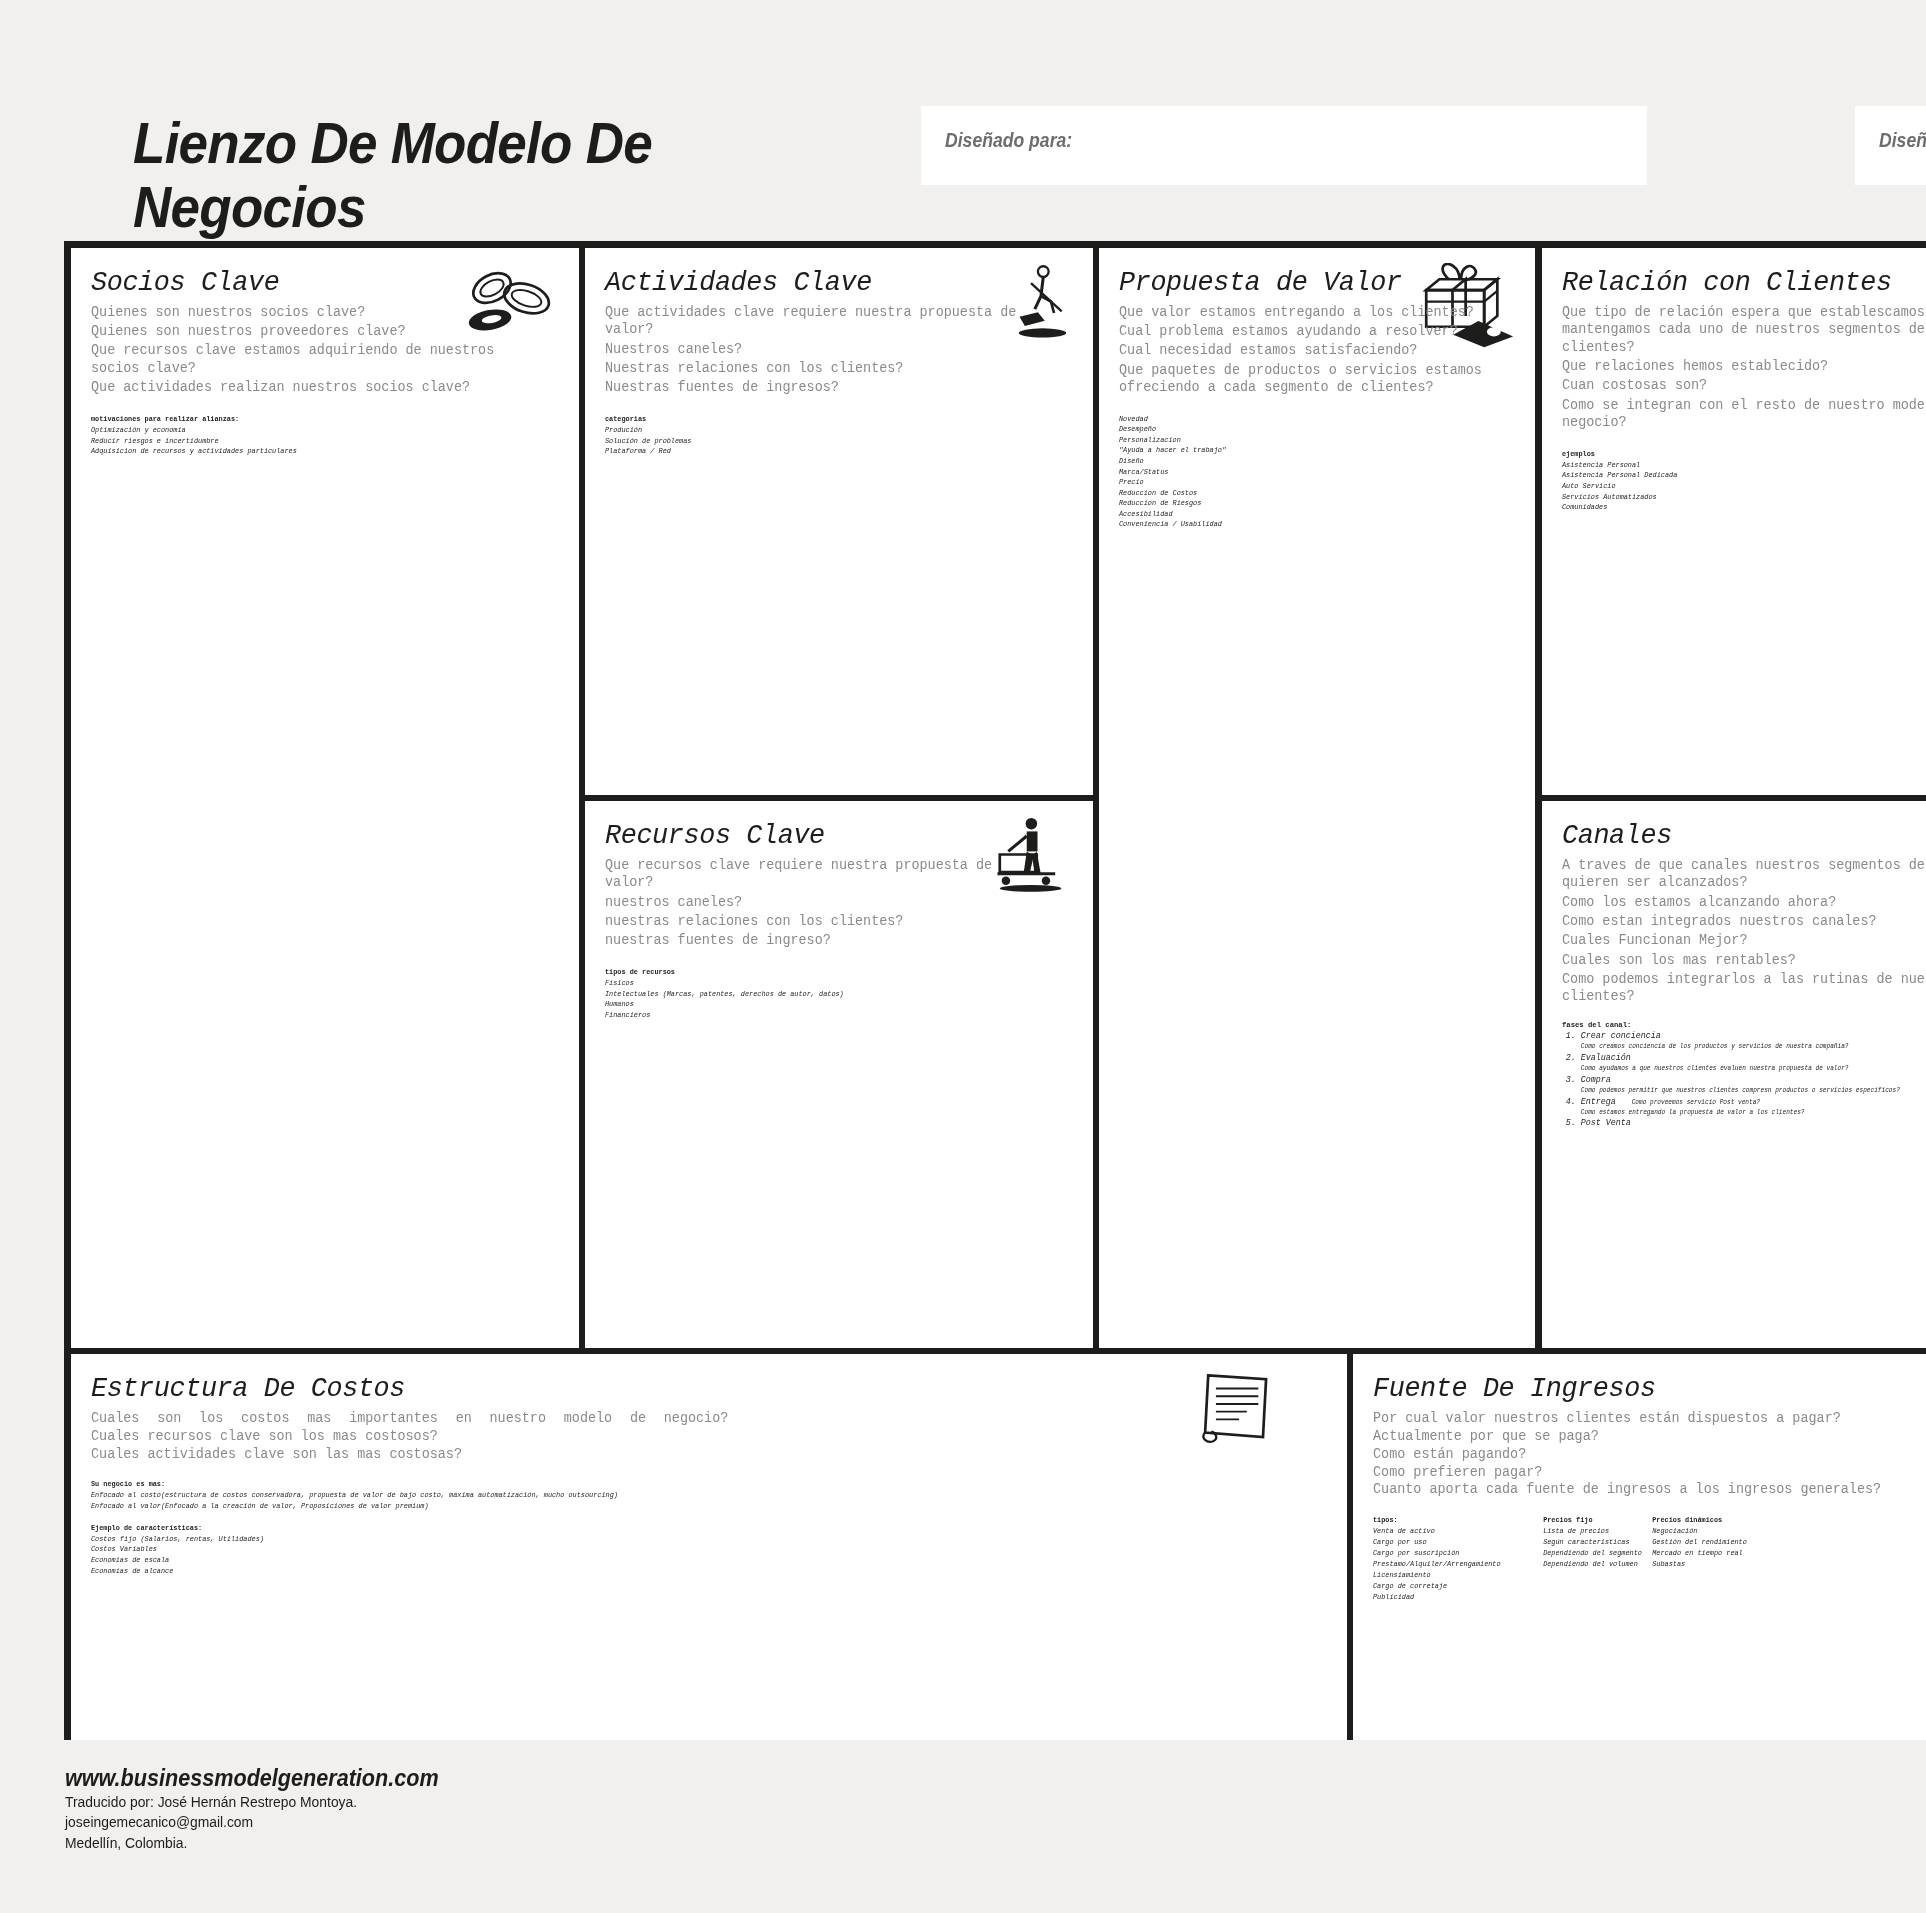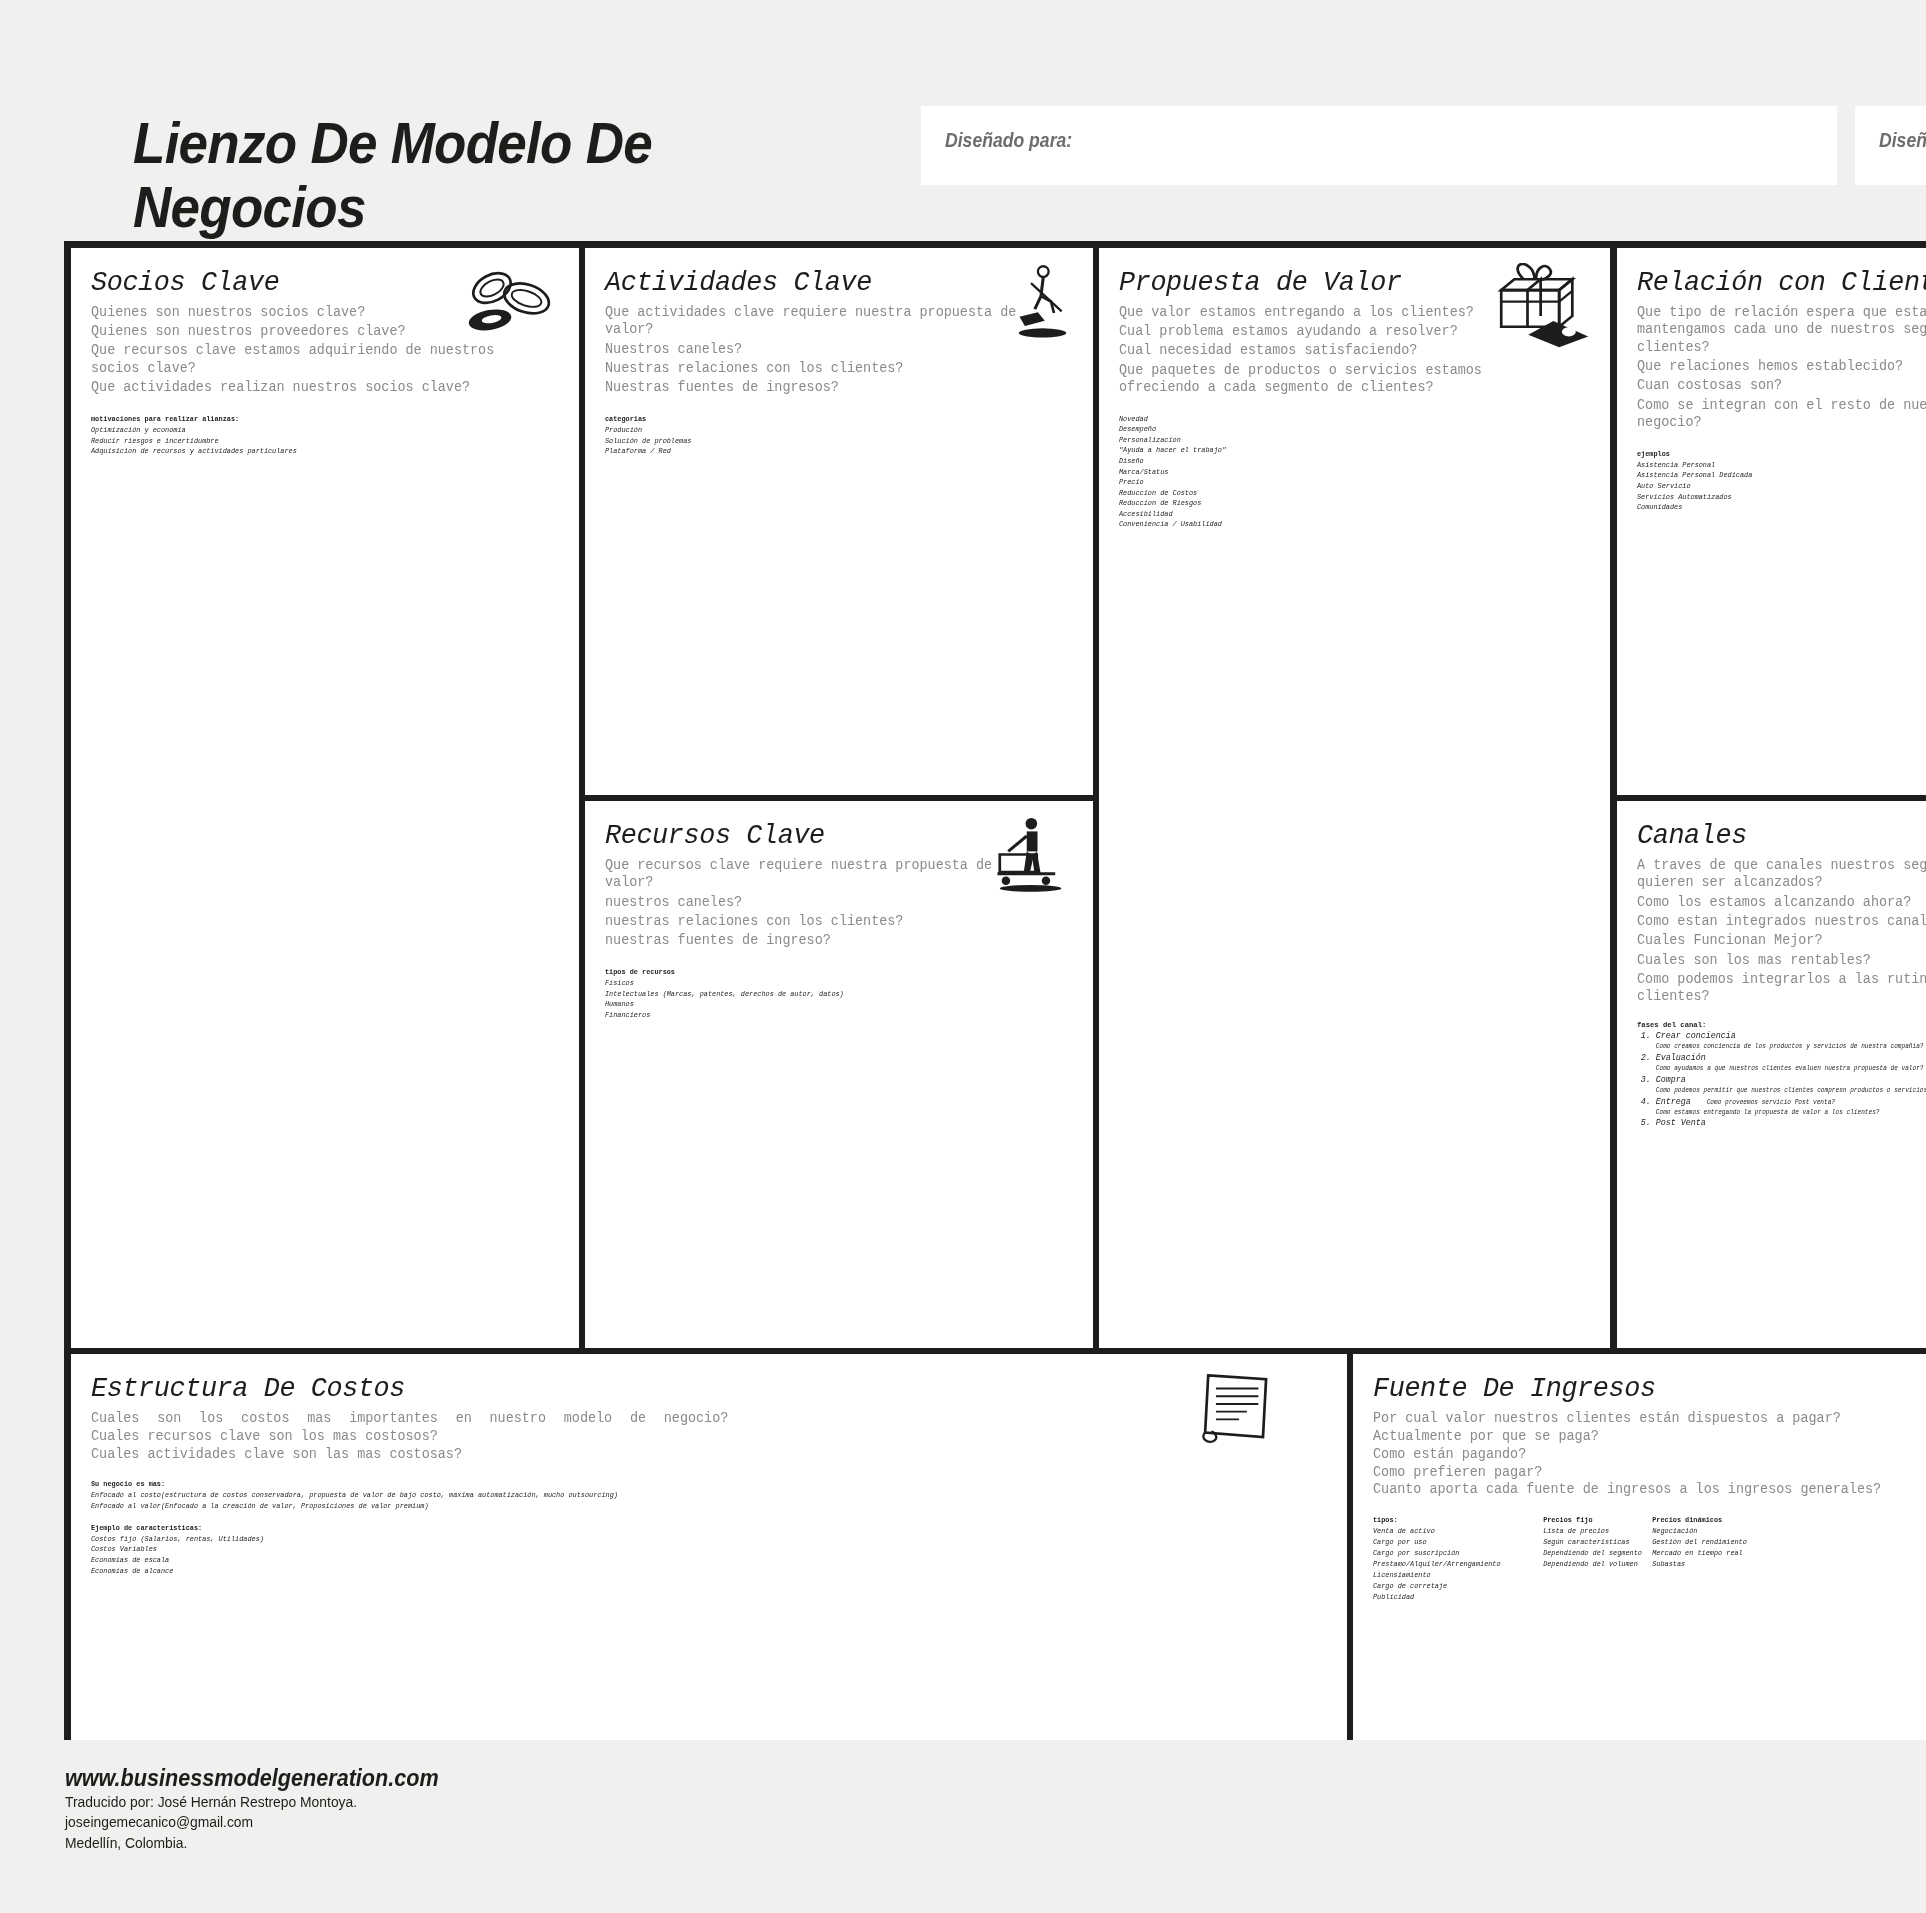--- a/index.html
+++ b/index.html
@@ -25,21 +25,21 @@
     transform: scaleX(0.93); transform-origin: left center;
   }
   .hdr-field {
     position: absolute; background: #ffffff;
   }
   .hdr-label {
     font-size: 20px; font-style: italic; font-weight: bold; color: #6d6d6d;
     transform: scaleX(0.88); transform-origin: left center;
     white-space: nowrap;
   }
-  #fld-designed-for { left: 921px; top: 106px; width: 916px; height: 79px; }
+  #fld-designed-for { left: 921px; top: 106px; width: 726px; height: 79px; }
   #fld-designed-for .hdr-label { position: absolute; left: 24px; top: 23px; }
   #fld-designed-by { left: 1855px; top: 106px; width: 491px; height: 79px; }
   #fld-designed-by .hdr-label { position: absolute; left: 24px; top: 23px; }
 
   
   .canvas-frame {
     position: absolute; left: 64px; top: 241px;
     width: 2577px; height: 1499px;
     background: #1d1d1b;
     padding: 7px;
@@ -56,21 +56,21 @@
   .col { display: flex; flex-direction: column; gap: 6.2px; }
   .cell {
     background: #ffffff; position: relative; overflow: hidden;
     padding: 18.5px 20px 7.7px 20px;
     font-family: Liberation Mono, monospace;
   }
 
   .c-socios   { width: 508px; height: 100%; }
   .c-act      { width: 508px; height: 547px; }
   .c-rec      { width: 508px; height: 547px; }
-  .c-valor    { width: 511px; height: 100%; }
+  .c-valor    { width: 436px; height: 100%; }
   .c-rel      { width: 508px; height: 547px; }
   .c-can      { width: 508px; height: 547px; }
   .c-cost     { width: 1276px; height: 100%; }
   .c-ing      { width: 1281px; height: 100%; }
 
   .cell-title {
     font-size: 28.5px; font-weight: normal; font-style: italic; color: #1d1d1b;
     line-height: 1.12; letter-spacing: -0.4px;
     transform: scaleX(0.94); transform-origin: left top;
     margin-bottom: 5.4px; max-width: 78%;

